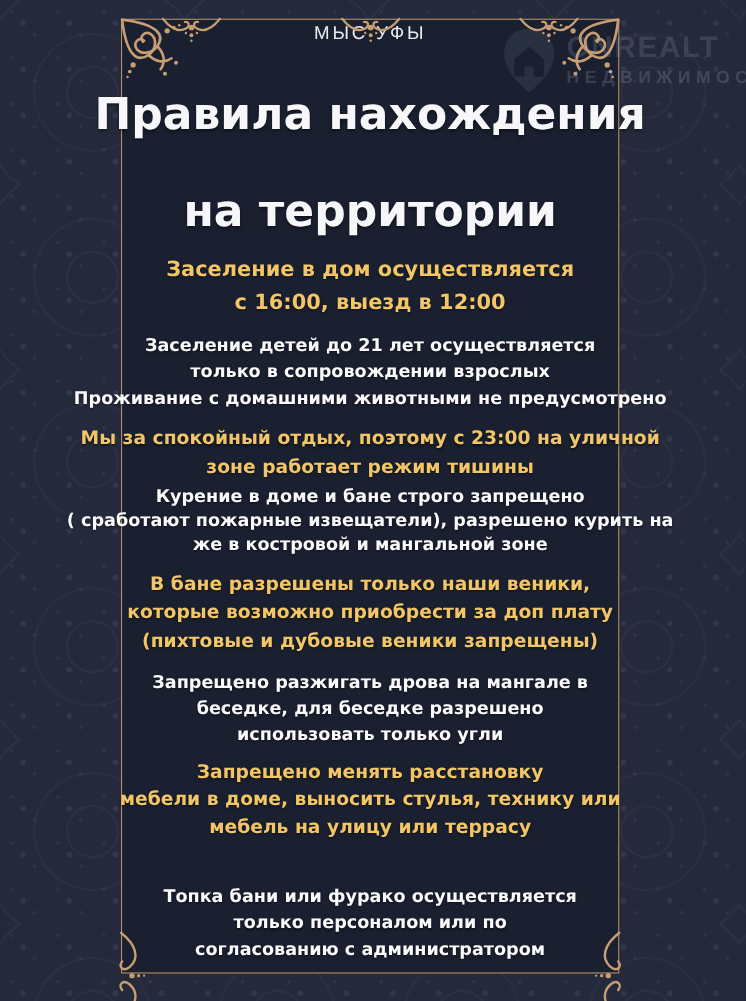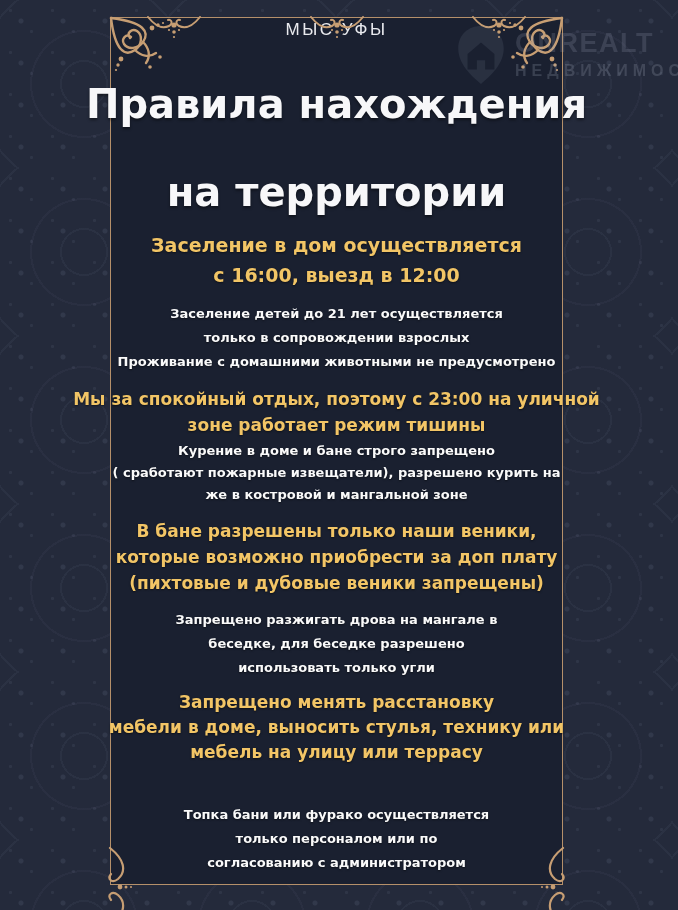--- a/index.html
+++ b/index.html
@@ -56,21 +56,21 @@
   .title .title-line{white-space:nowrap;}
 
   .sections{display:flex;flex-direction:column;align-items:center;width:678px;}
   .section{
     display:flex;flex-direction:column;align-items:center;
     font-weight:bold;text-align:center;margin-top:12px;
     text-shadow:0 1px 2px rgba(0,0,0,0.5);
   }
   .section .line{white-space:nowrap;}
   .section.gold{color:#f2c566;font-size:17px;line-height:26px;}
-  .section.white{color:#fafafa;font-size:13px;line-height:24px;}
+  .section.white{color:#fafafa;font-size:16px;line-height:24px;}
   .sections .section:nth-child(1){font-size:19px;line-height:30px;justify-content:space-between;}
   .sections .section:nth-child(4){margin-top:2px;line-height:22px;}
   .sections .section:nth-child(7){margin-top:10px;line-height:25px;}
   .sections .section:nth-child(8){margin-top:38px;}
 
   
   .watermark{
     position:absolute;left:453px;top:24px;width:230px;
     display:flex;align-items:flex-start;gap:6px;
   }

